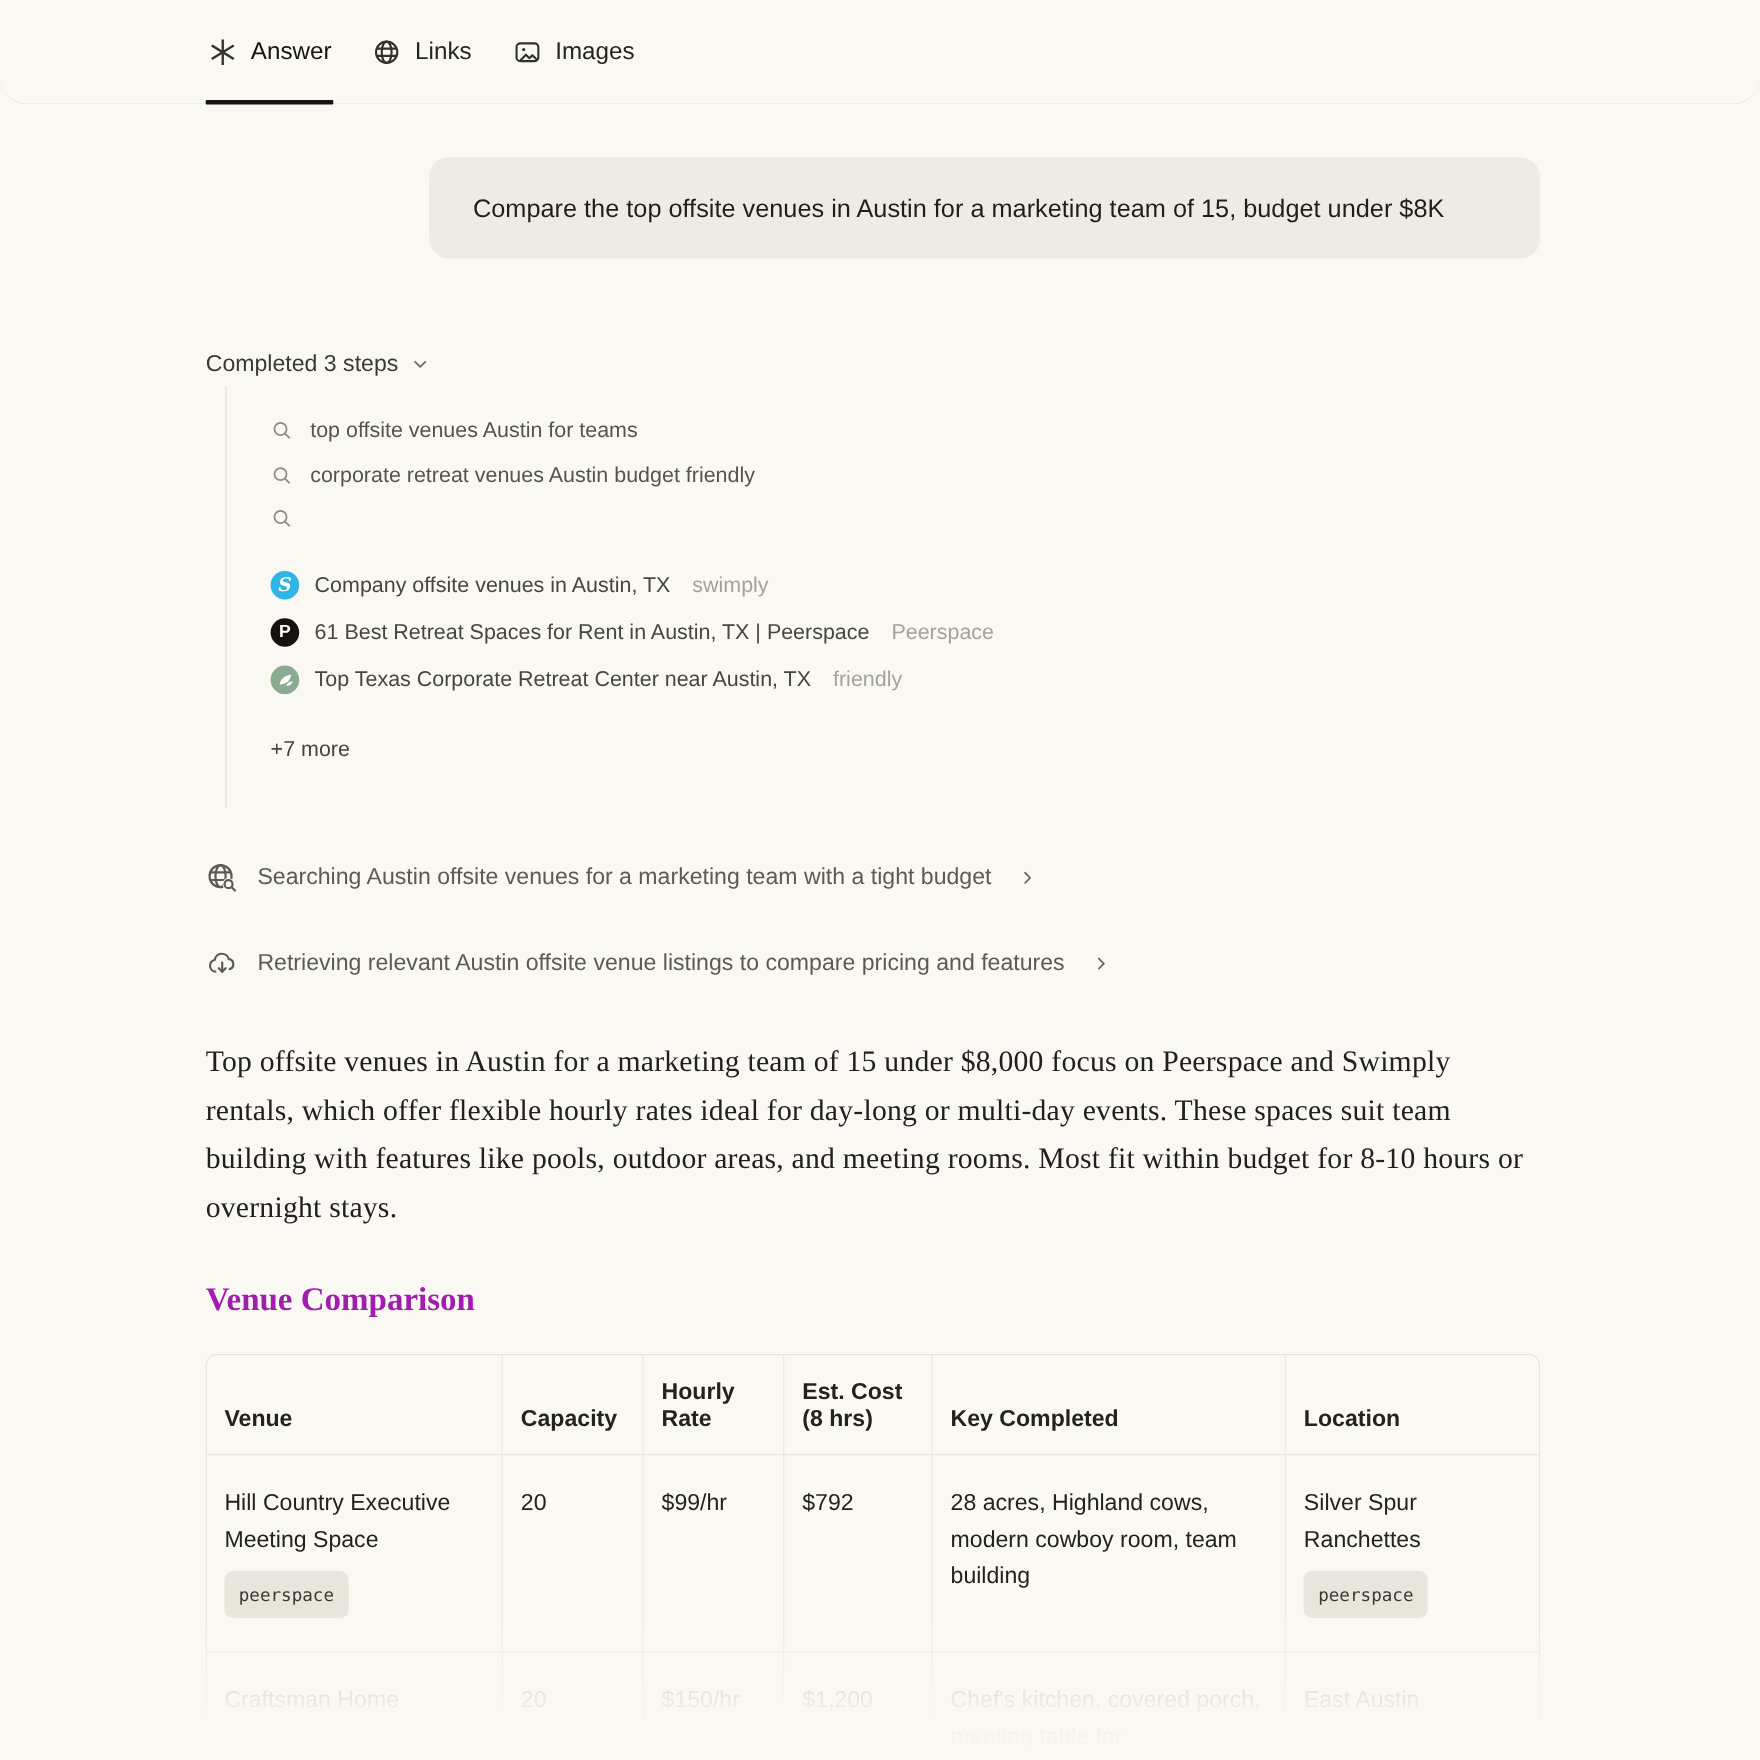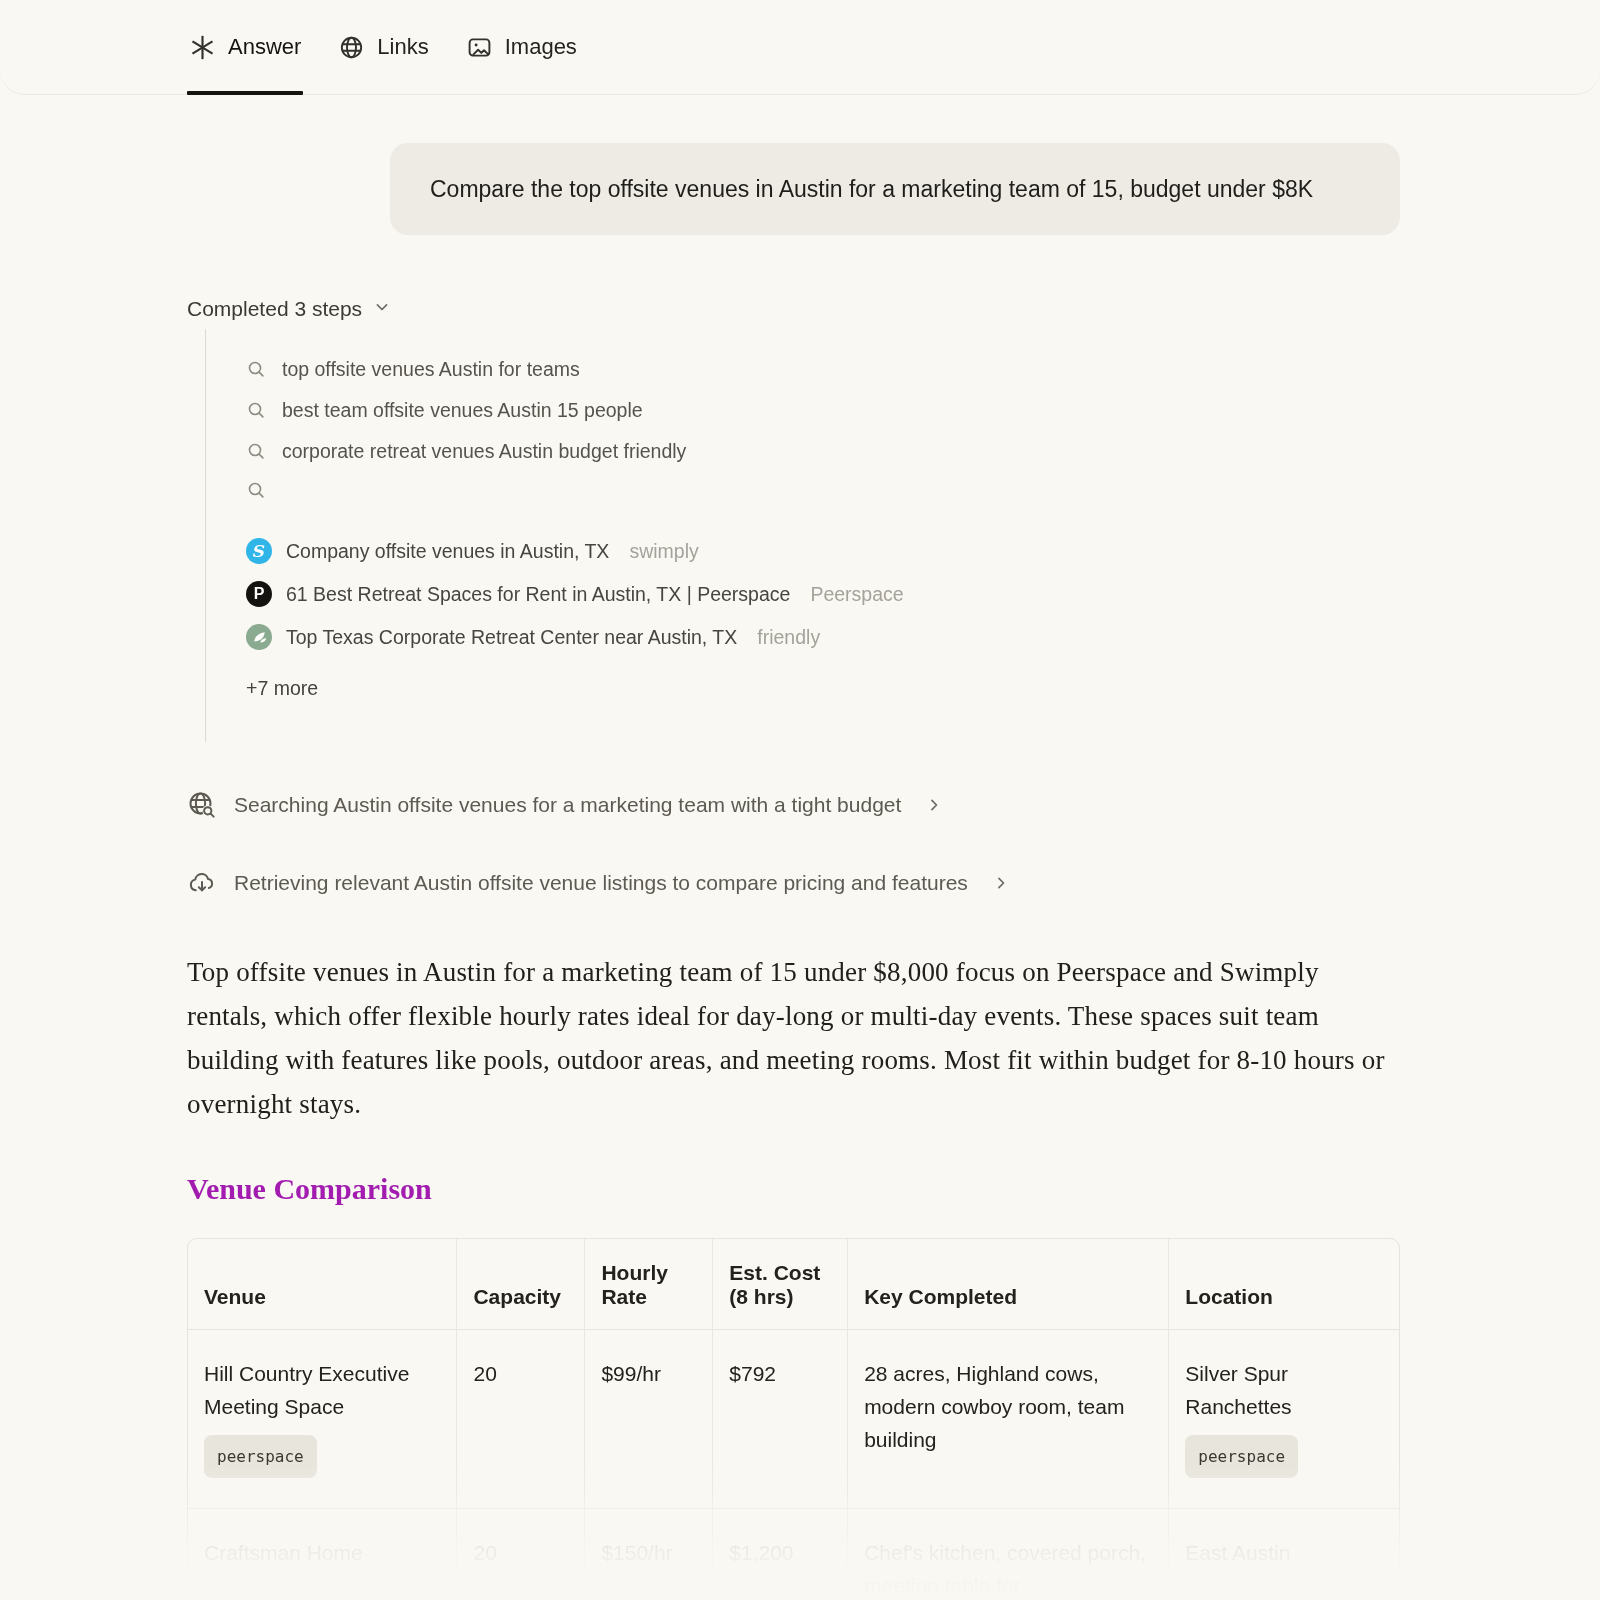--- a/index.html
+++ b/index.html
@@ -27,21 +27,21 @@
   }
   
   .content { width:1213px; margin-left:187px; }
   .query-row { display:flex; justify-content:flex-end; margin-top:48px; }
   .query-bubble {
     width:1010px; background:#edebe4; border-radius:18px;
     padding:26px 40px; font-size:23px; line-height:40px; color:#1f1e1a;
   }
   
   .steps-toggle {
-    margin-top:62px; display:flex; gap:10px;
+    margin-top:84px; display:flex; align-items:center; gap:10px;
     font-size:21px; color:#3b3933; cursor:pointer; width:fit-content;
   }
   .chev { width:20px; height:20px; color:#6e6b63; flex:0 0 auto; }
   .step-row {
     display:flex; align-items:center; gap:17px;
     font-size:21px; color:#5d5a52; cursor:pointer; width:fit-content;
   }
   .step-row .s-icon { width:30px; height:30px; color:#5d5a52; flex:0 0 auto; }
   .step-row.first { margin-top:44px; }
   .step-title { white-space:nowrap; }
@@ -63,21 +63,21 @@
     width:26px; height:26px; border-radius:50%; flex:0 0 auto;
     display:flex; align-items:center; justify-content:center;
     color:#ffffff; overflow:hidden;
   }
   .favicon.swimply  { background:#2fb5e8; font:italic 700 17px "DejaVu Serif", serif; }
   .favicon.peerspace{ background:#15130f; font:700 16px "Liberation Sans", sans-serif; }
   .favicon.sagehill { background:#8aab90; }
   .favicon svg { width:17px; height:17px; }
   .source-title { color:#47453f; }
   .source-domain { color:#a5a29a; margin-left:6px; }
-  .more-link { margin-top:22px; font-size:19.5px; color:#45433d; cursor:pointer; width:fit-content; }
+  .more-link { margin-top:34px; font-size:19.5px; color:#45433d; cursor:pointer; width:fit-content; }
   .step-row.later { margin-top:48px; }
   .step-row .chev-r { width:20px; height:20px; color:#6e6b63; margin-left:6px; }
   
   .answer {
     margin-top:52px; font-family:"Liberation Serif", serif;
     font-size:27px; line-height:44px; color:#21201c; letter-spacing:0.2px;
   }
   .section-heading {
     margin-top:46px; font-family:"Liberation Serif", serif;
     font-size:30px; font-weight:700; color:#a21caf;
@@ -164,27 +164,20 @@
     </div>
 
 
     <div class="step-children">
       <div class="search-row">
         <svg class="m-icon" viewBox="0 0 24 24" fill="none" stroke="currentColor" stroke-width="1.8" stroke-linecap="round">
             <circle cx="10.3" cy="10.3" r="6.3"></circle>
             <path d="M15 15l4.3 4.3"></path>
           </svg>
         <span>top offsite venues Austin for teams</span>
-      </div>
-      <div class="search-row">
-        <svg class="m-icon" viewBox="0 0 24 24" fill="none" stroke="currentColor" stroke-width="1.8" stroke-linecap="round">
-            <circle cx="10.3" cy="10.3" r="6.3"></circle>
-            <path d="M15 15l4.3 4.3"></path>
-          </svg>
-        <span>best team offsite venues Austin 15 people</span>
       </div>
       <div class="search-row">
         <svg class="m-icon" viewBox="0 0 24 24" fill="none" stroke="currentColor" stroke-width="1.8" stroke-linecap="round">
             <circle cx="10.3" cy="10.3" r="6.3"></circle>
             <path d="M15 15l4.3 4.3"></path>
           </svg>
         <span>corporate retreat venues Austin budget friendly</span>
       </div>
       <div class="search-row">
         <svg class="m-icon" viewBox="0 0 24 24" fill="none" stroke="currentColor" stroke-width="1.8" stroke-linecap="round">

